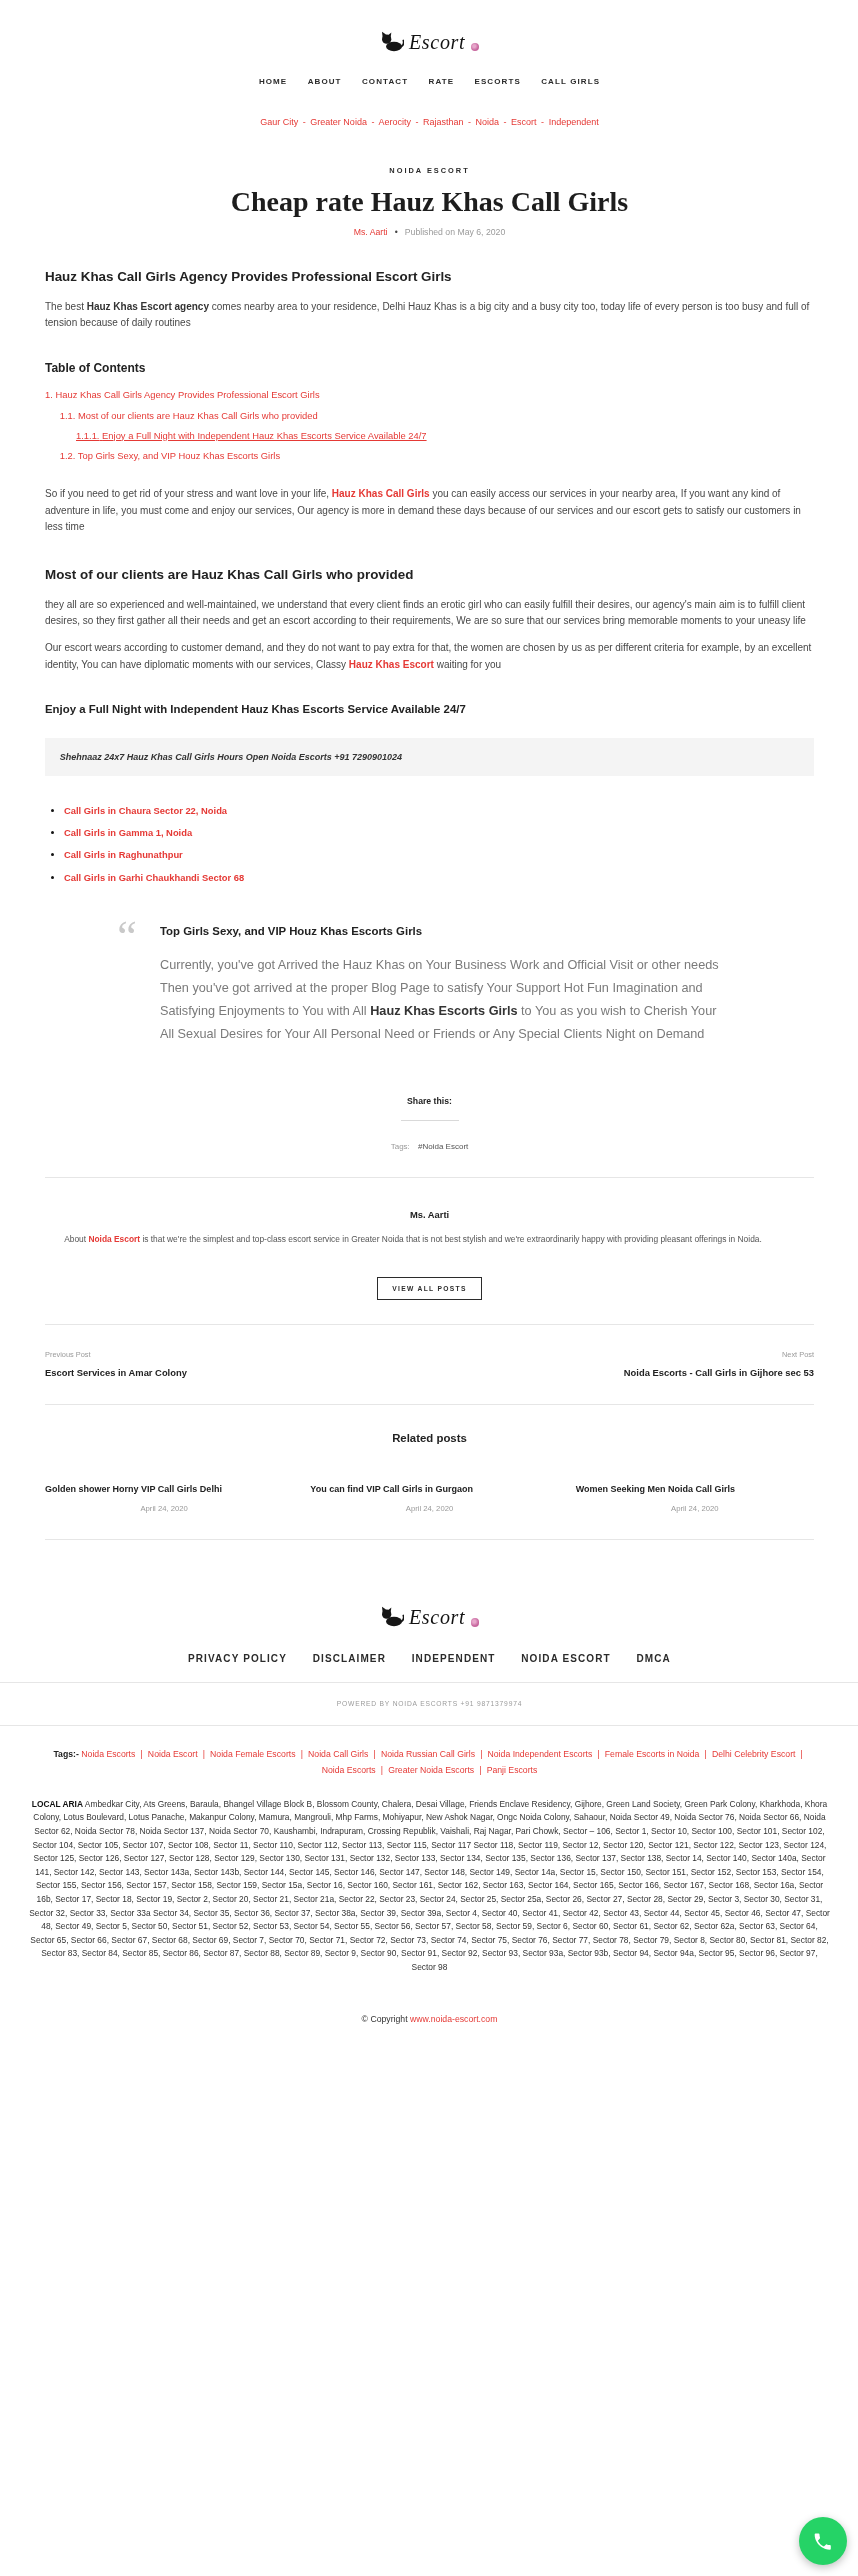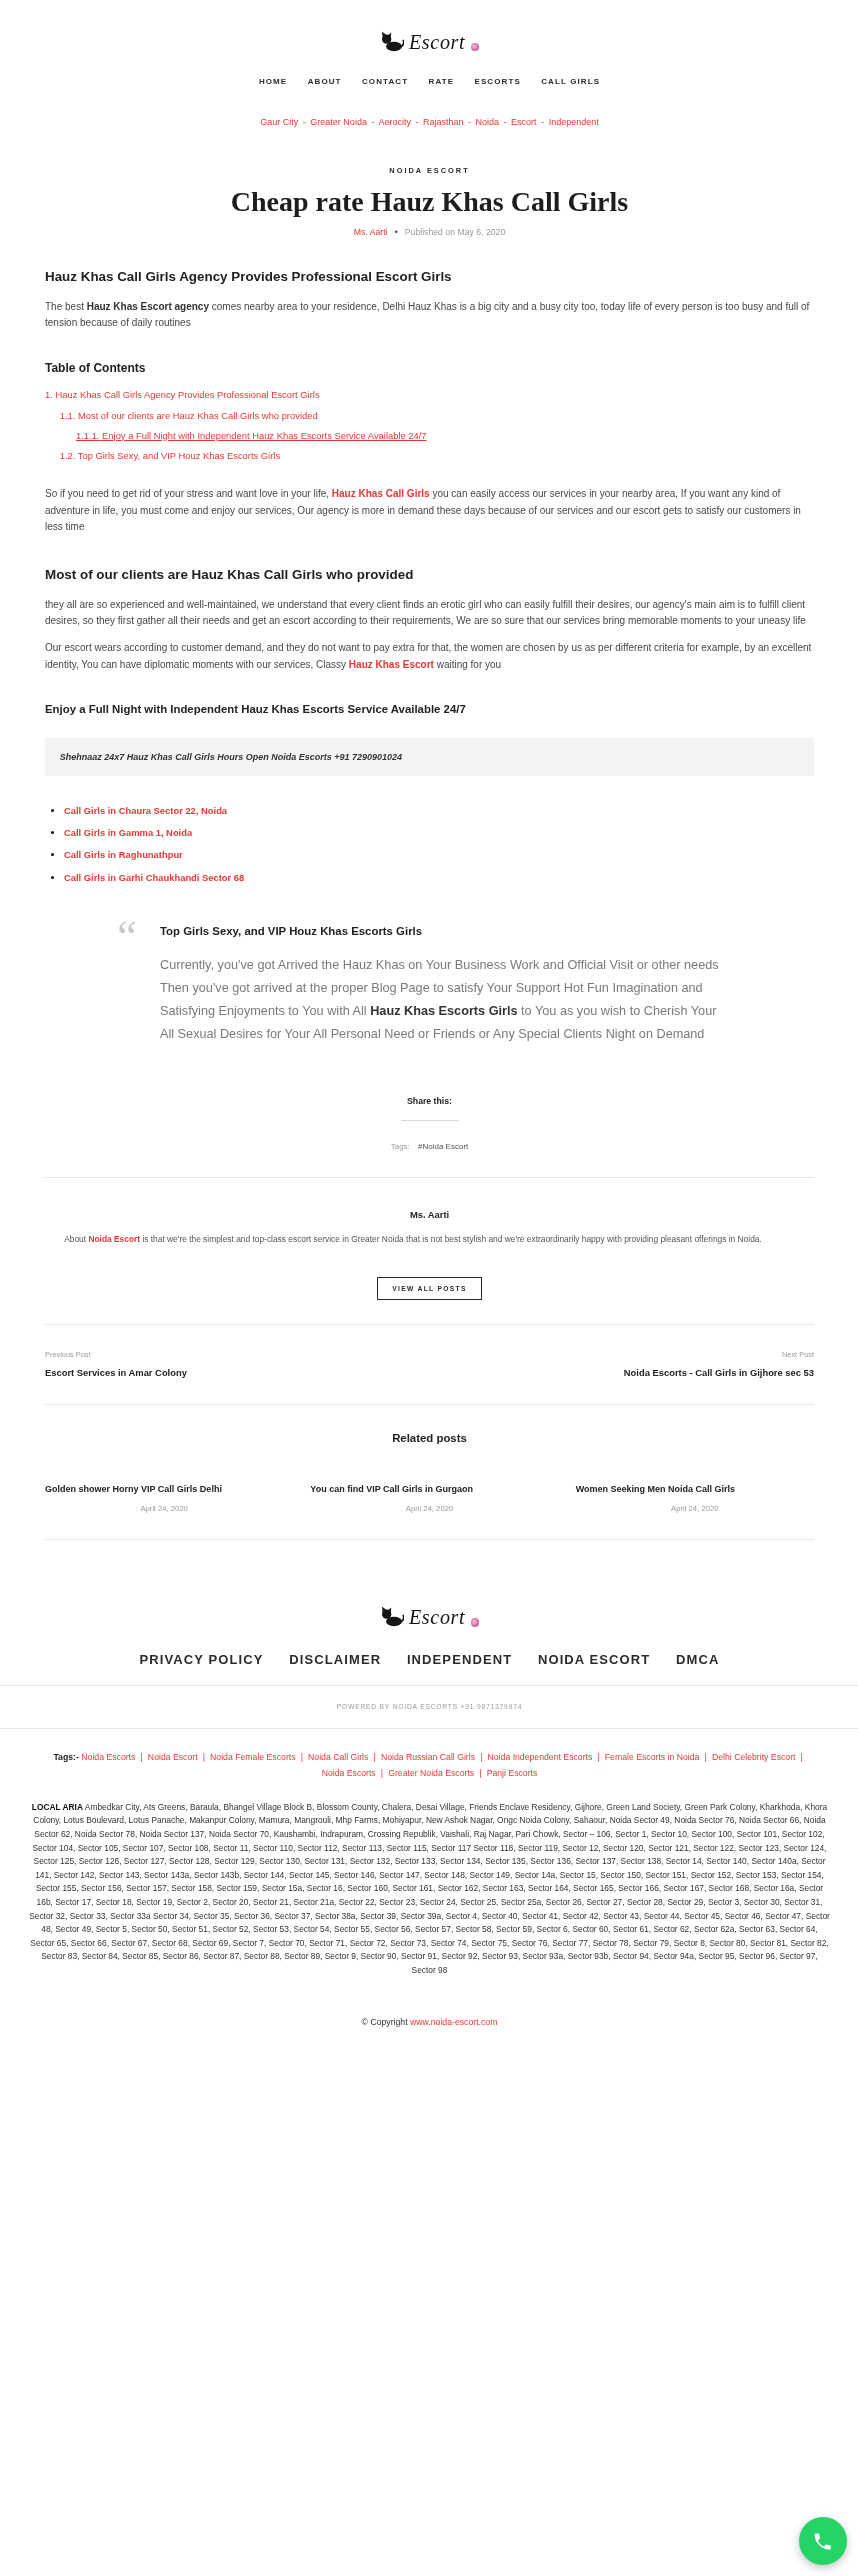--- a/index.html
+++ b/index.html
@@ -82,21 +82,21 @@
   .related{margin-top:3px;}
   .related h3{font-size:11.4px;color:#222;text-align:center;margin:0;}
   .rel-grid{display:flex;justify-content:space-between;margin-top:35px;}
   .rel-item{width:31%;}
   .rel-title{display:block;font-size:9px;font-weight:bold;color:#222;line-height:1.5;}
   .rel-date{margin-top:6px;font-size:7.7px;color:#9a9a9a;text-align:center;}
 
   
   .site-footer{margin-top:66px;text-align:center;}
   .footer-nav{margin-top:23px;}
-  .footer-nav a{font-size:13px;font-weight:bold;letter-spacing:1.1px;color:#2b2b2b;margin:0 11.4px;}
+  .footer-nav a{font-size:10px;font-weight:bold;letter-spacing:1.1px;color:#2b2b2b;margin:0 11.4px;}
   .powered{text-align:center;font-size:6.7px;letter-spacing:0.8px;color:#9a9a9a;margin:17.4px 0;}
   .foot-tags{margin:20px auto 0;width:769px;text-align:center;font-size:8.7px;line-height:1.9;color:#e53935;}
   .foot-tags .label{color:#222;font-weight:bold;}
   .foot-tags a{color:#e53935;}
   .foot-tags .sep{margin:0 2.7px;}
   .local{margin:19px auto 0;width:802px;text-align:center;font-size:8.4px;line-height:1.62;color:#333;}
   .local .label{font-weight:bold;color:#111;}
   .copyright{margin-top:39px;text-align:center;font-size:8.7px;color:#333;}
   .copyright a{color:#e53935;}
   .bottom-space{height:107px;}

